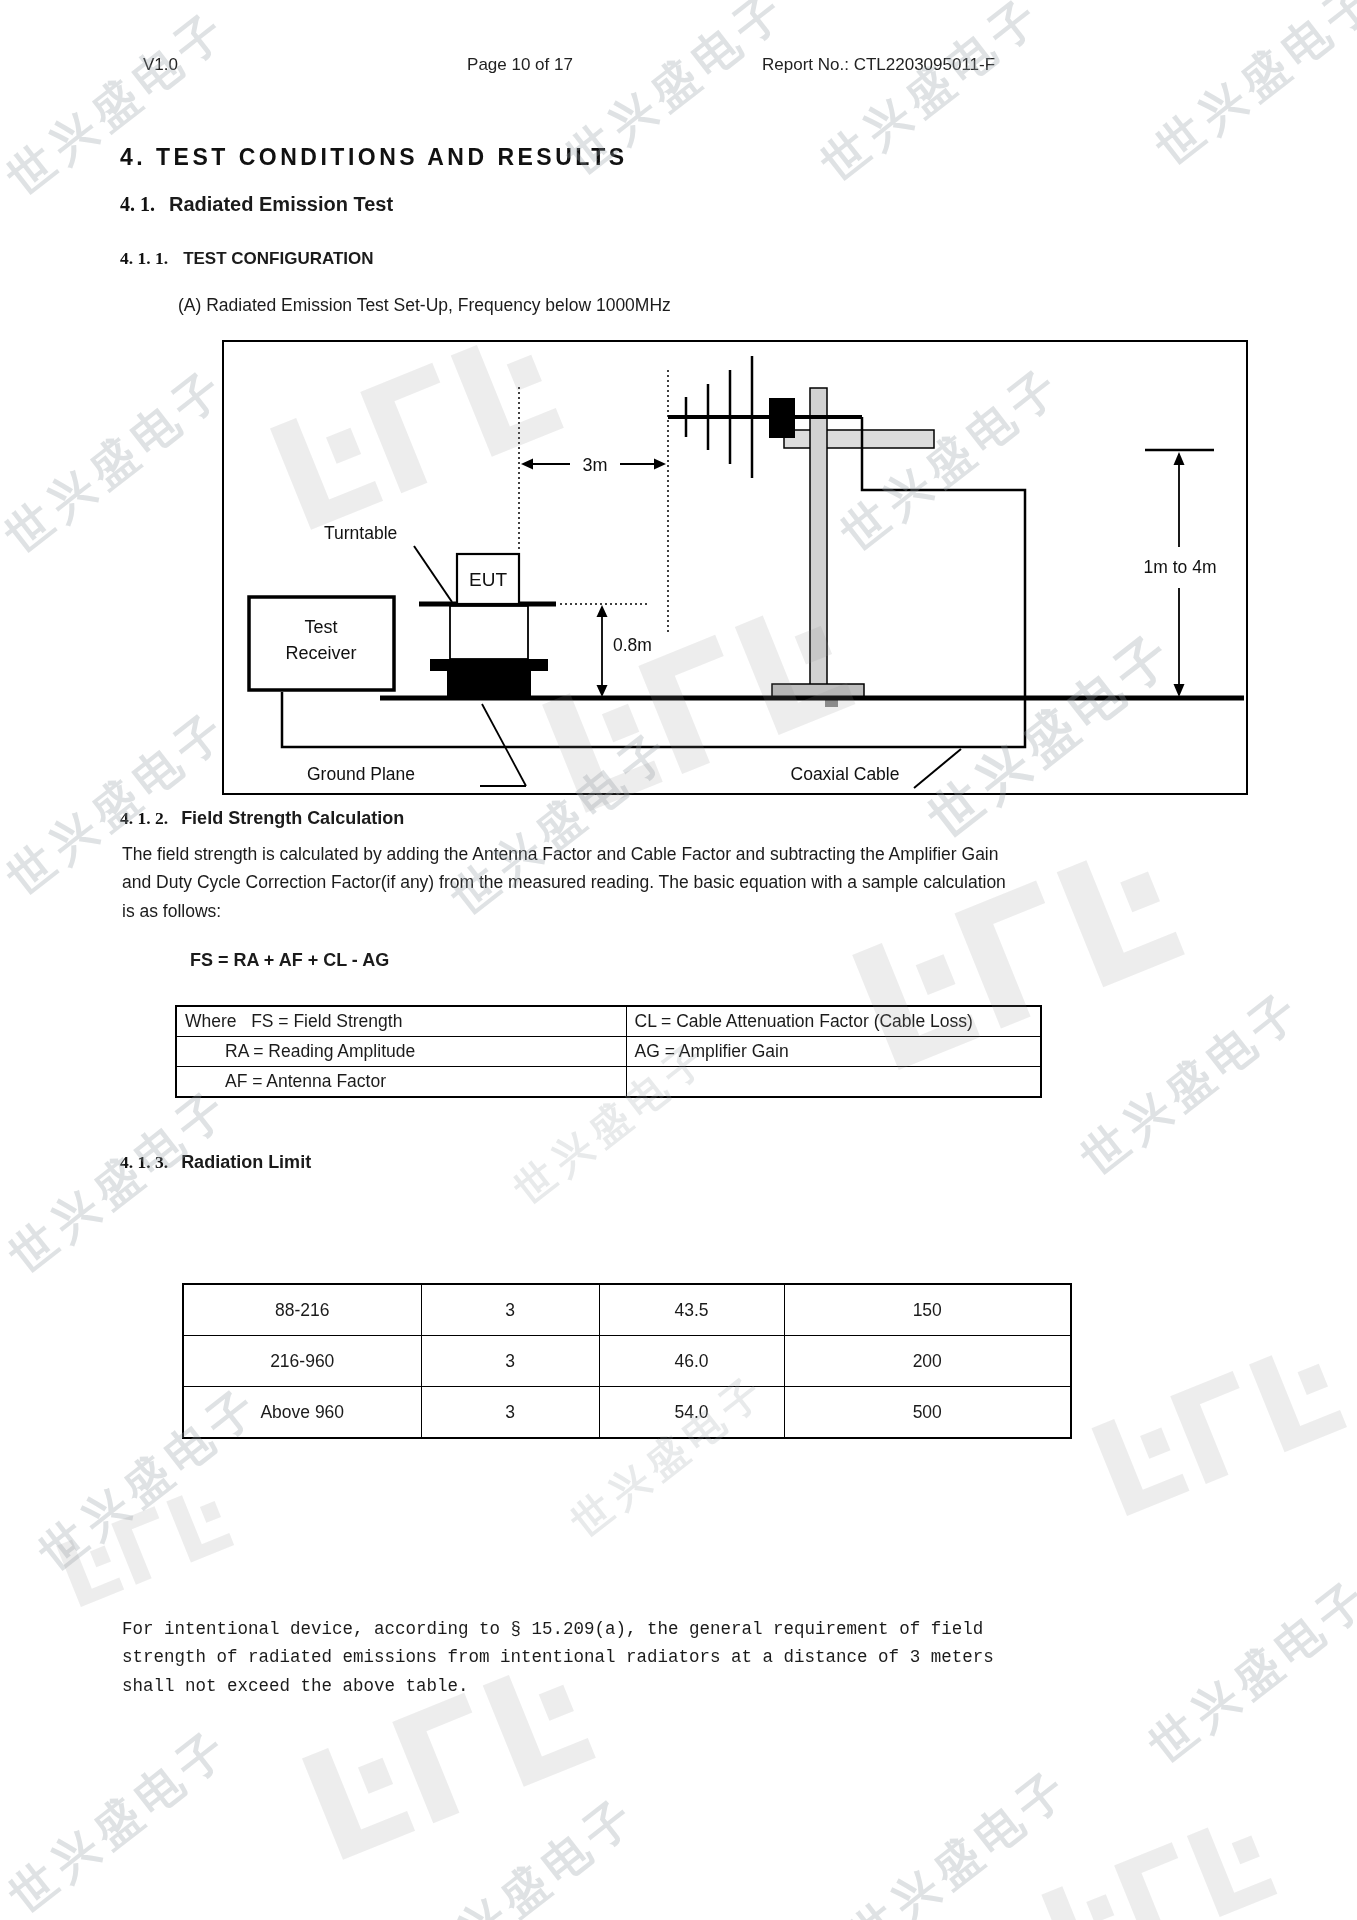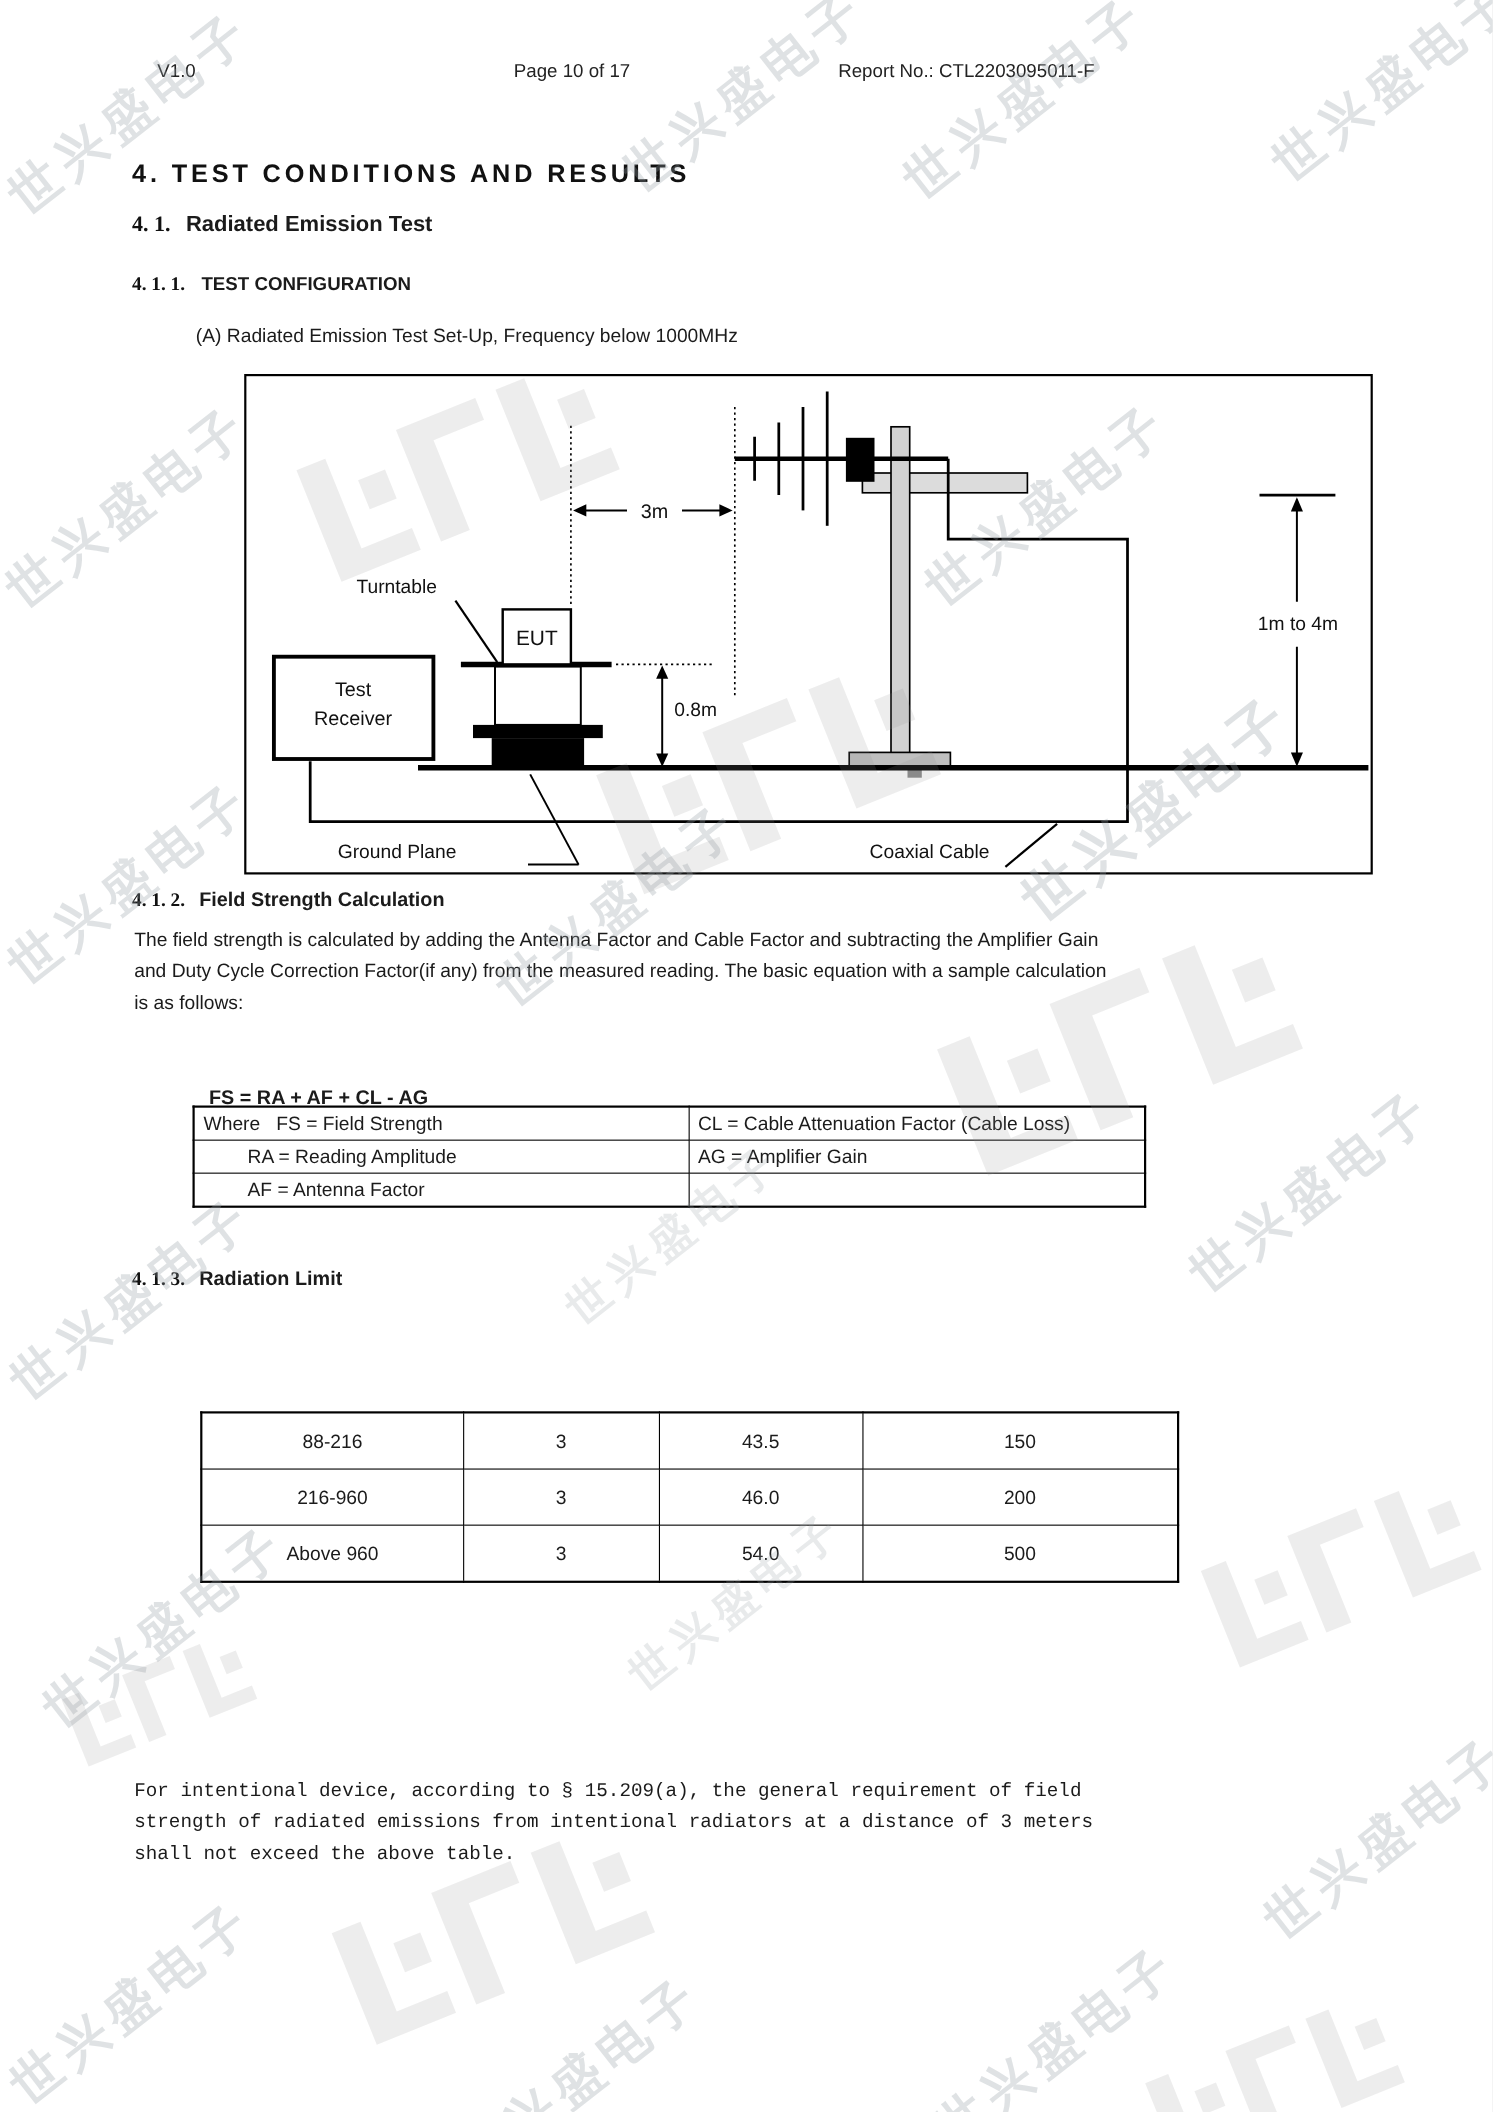--- a/index.html
+++ b/index.html
@@ -20,21 +20,21 @@
   .h1{font-size:23px;font-weight:bold;letter-spacing:3.5px;color:#111;margin-top:32px;}
   .h-num{font-family:"Liberation Serif","DejaVu Serif",serif;font-weight:bold;color:#111;}
   .h2 .h-num{font-size:20px;margin-right:14px;}
   .h2 .h-title{font-size:20px;font-weight:bold;}
   .h3 .h-num{font-size:17.5px;margin-right:15px;}
   .h3 .h-title{font-size:17px;font-weight:bold;}
   .h3b .h-num{font-size:17.5px;margin-right:13px;}
   .h3b .h-title{font-size:18px;font-weight:bold;}
   .caption{font-size:17.5px;}
   .para{font-size:17.5px;line-height:1.62;text-align:left;}
-  .formula{font-size:18px;font-weight:bold;margin-top:38px;}
+  .formula{font-size:18px;font-weight:bold;}
   
   .diagram{border:2px solid #000;background:transparent;}
   .diagram svg text{font-family:"Liberation Sans","DejaVu Sans",sans-serif;fill:#111;}
   
   .wtable{border-collapse:collapse;table-layout:fixed;width:865px;}
   .wtable td{
     border:1.5px solid #000;
     height:29px;font-size:17.5px;color:#1b1b1b;
     padding:0 4px 0 8px;vertical-align:middle;background:transparent;
     white-space:pre;

